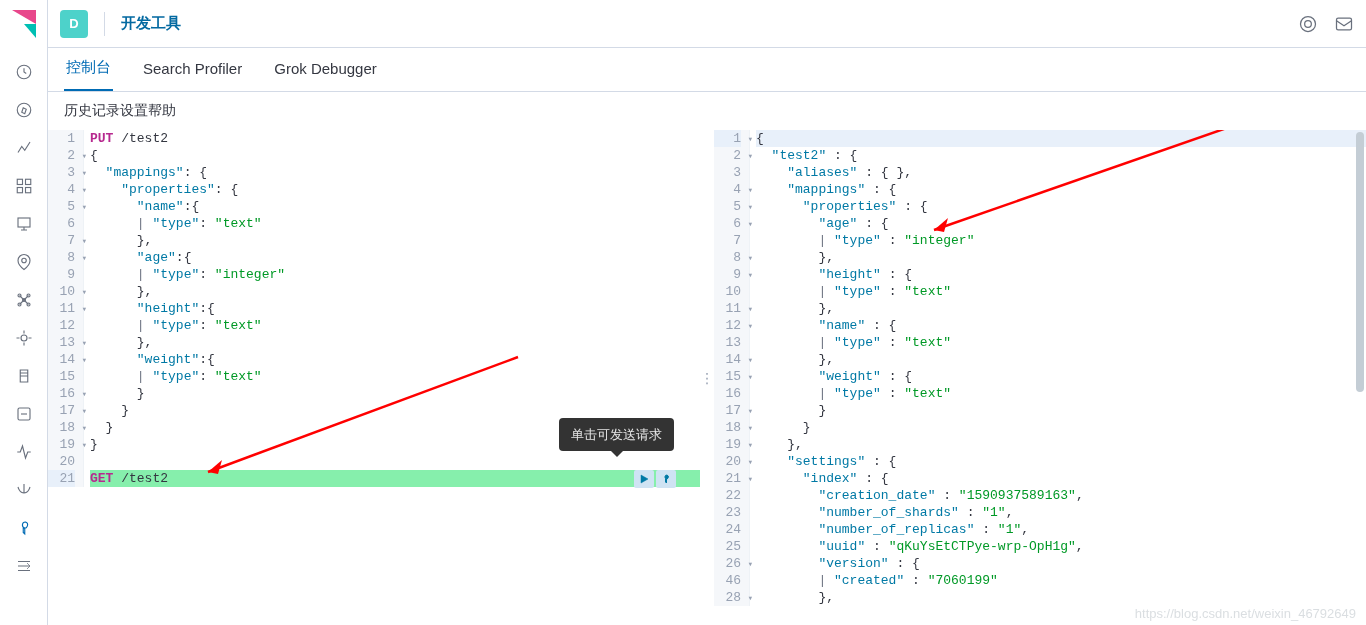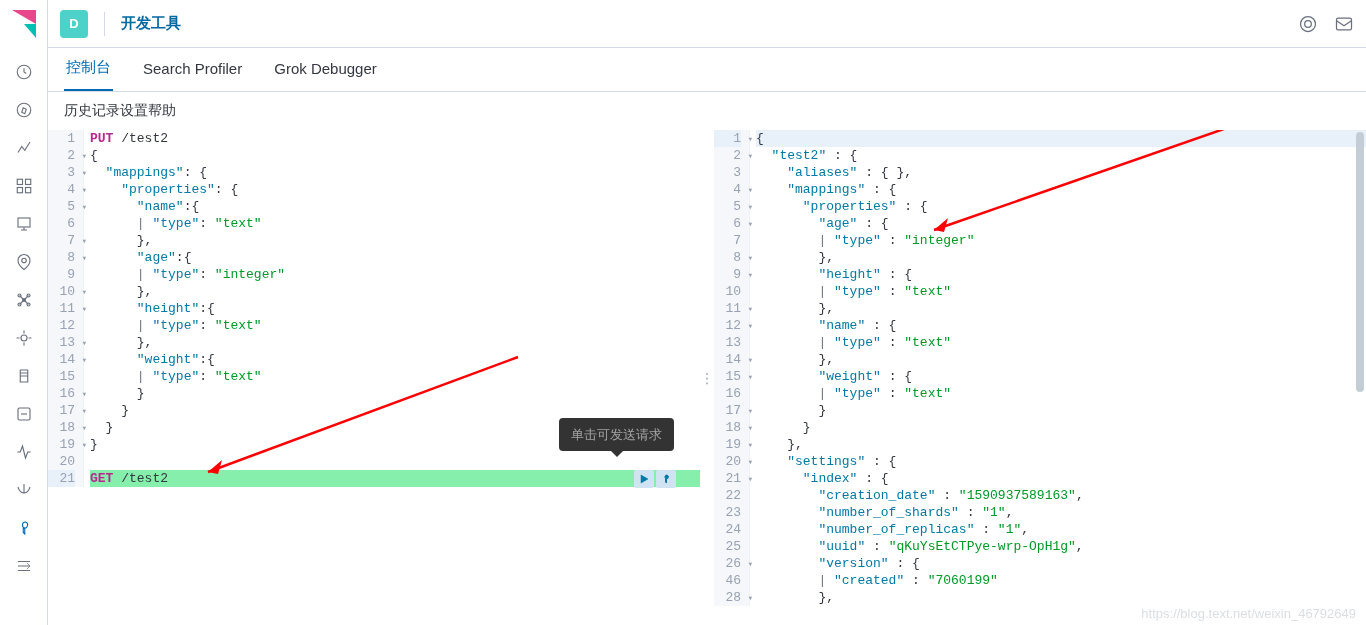--- a/index.html
+++ b/index.html
@@ -98,21 +98,21 @@
       gap: 2px;
       align-items: center;
       height: 17px;
     }
     .action-btns .btn { width: 20px; height: 18px; background: #cfe3f3; display:flex; align-items:center; justify-content:center; border-radius:2px; cursor:pointer; }
     .action-btns svg { width: 12px; height: 12px; stroke: #0079a5; fill: #0079a5; }
     
     .tooltip {
       position: absolute;
       background: #333;
-      color: #a3a3a3;
+      color: #e5e5e5;
       padding: 8px 12px;
       border-radius: 4px;
       font-size: 13px;
       font-family: -apple-system, sans-serif;
     }
     .tooltip::after {
       content: '';
       position: absolute;
       left: 50%;
       bottom: -6px;
@@ -393,16 +393,16 @@
             <div><span class="tok-p">        | </span><span class="tok-k">"created"</span><span> : </span><span class="tok-s">"7060199"</span></div>
             <div><span>        },</span></div>
           </div>
         <svg class="arrow" style="left:200px; top:-20px;" width="360" height="130">
           <path class="arrow-line" d="M350 5 L20 120"></path>
           <polygon class="arrow-head" points="20,120 34,108 30,122"></polygon>
         </svg>
         <div class="scroll-thumb" style="top:2px; height:260px;"></div>
       </div>
 
-      <div class="watermark">https://blog.text.net/weixin_46792649</div>
+      <div class="watermark">https://blog.csdn.net/weixin_46792649</div>
     </div>
   </div>
 </div>
 
 </body></html>

